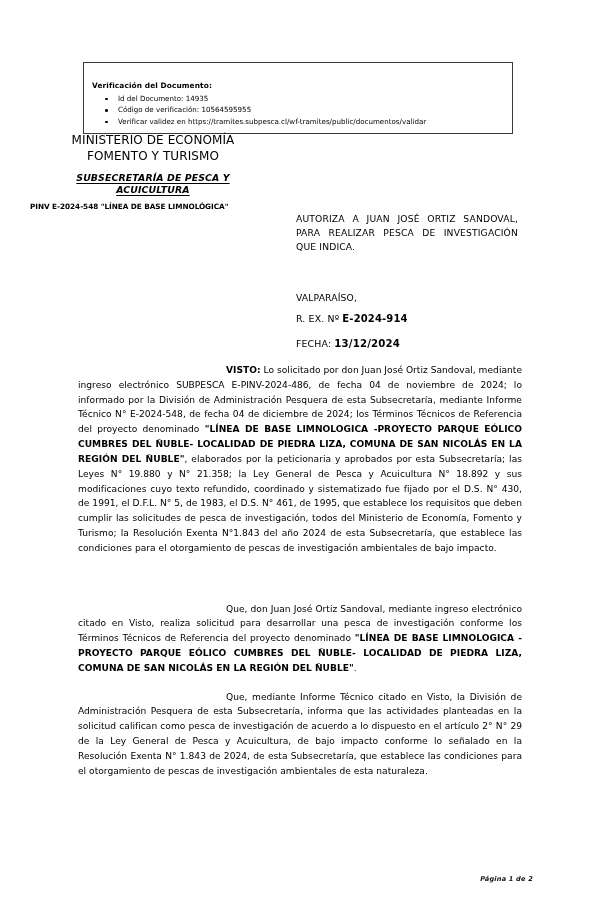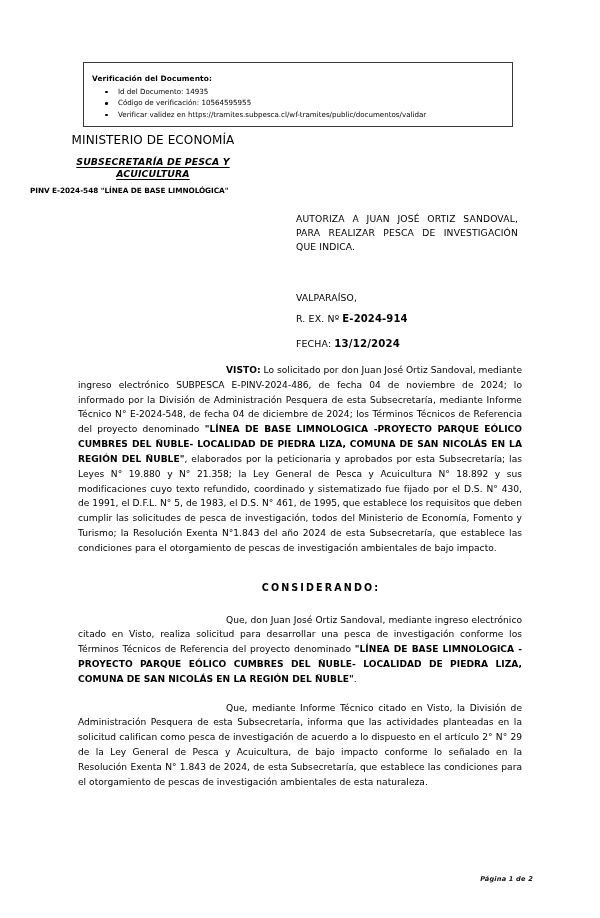--- a/index.html
+++ b/index.html
@@ -24,21 +24,21 @@
     width: 430px;
     box-sizing: border-box;
     border: 1px solid #3a3a3a;
     padding: 5px 6px 6px 8px;
     background: #ffffff;
   }
   .verif-title {
     font-size: 7.4px;
     font-weight: bold;
     letter-spacing: 0.1px;
-    margin: 7px 0 2px 0;
+    margin: 14px 0 2px 0;
     line-height: 1.2;
   }
   .verif-list {
     margin: 0;
     padding: 0;
     list-style: none;
   }
   .verif-list li {
     font-size: 7.1px;
     line-height: 1.62;
@@ -179,39 +179,39 @@
   <div class="verif-title">Verificación del Documento:</div>
   <ul class="verif-list">
     <li>Id del Documento: 14935</li>
     <li>Código de verificación: 10564595955</li>
     <li>Verificar validez en https://tramites.subpesca.cl/wf-tramites/public/documentos/validar</li>
   </ul>
 </div>
 
 <div class="letterhead">
   <div class="lh-line1">MINISTERIO DE ECONOMÍA</div>
+  <div class="lh-line2">FOMENTO Y TURISMO</div>
   <div class="lh-sub">
     <span>SUBSECRETARÍA DE PESCA Y</span><br>
     <span>ACUICULTURA</span>
   </div>
   <div class="lh-pinv">PINV E-2024-548 "LÍNEA DE BASE LIMNOLÓGICA"</div>
 </div>
 
 <div class="subject">AUTORIZA A JUAN JOSÉ ORTIZ SANDOVAL, PARA REALIZAR PESCA DE INVESTIGACIÓN QUE INDICA.</div>
 <div class="place">VALPARAÍSO,</div>
 <div class="resnum"><span>R. EX. Nº </span><b>E-2024-914</b></div>
 <div class="fecha"><span>FECHA: </span><b>13/12/2024</b></div>
 
 <div class="body-area">
 
   <p class="doc"><b>VISTO:</b><span> Lo solicitado por don Juan José Ortiz Sandoval, mediante ingreso electrónico SUBPESCA E-PINV-2024-486, de fecha 04 de noviembre de 2024; lo informado por la División de Administración Pesquera de esta Subsecretaría, mediante Informe Técnico N° E-2024-548, de fecha 04 de diciembre de 2024; los Términos Técnicos de Referencia del proyecto denominado </span><b>"LÍNEA DE BASE LIMNOLOGICA -PROYECTO PARQUE EÓLICO CUMBRES DEL ÑUBLE- LOCALIDAD DE PIEDRA LIZA, COMUNA DE SAN NICOLÁS EN LA REGIÓN DEL ÑUBLE"</b><span>, elaborados por la peticionaria y aprobados por esta Subsecretaría; las Leyes N° 19.880 y N° 21.358; la Ley General de Pesca y Acuicultura N° 18.892 y sus modificaciones cuyo texto refundido, coordinado y sistematizado fue fijado por el D.S. N° 430, de 1991, el D.F.L. N° 5, de 1983, el D.S. N° 461, de 1995, que establece los requisitos que deben cumplir las solicitudes de pesca de investigación, todos del Ministerio de Economía, Fomento y Turismo; la Resolución Exenta N°1.843 del año 2024 de esta Subsecretaría, que establece las condiciones para el otorgamiento de pescas de investigación ambientales de bajo impacto.</span></p>
 
   <div class="spacer-lg"></div>
 
-  <p class="considerando">CONSIDERANDO:</p>
 
   <div class="spacer-md"></div>
 
   <p class="doc"><span>Que, don Juan José Ortiz Sandoval, mediante ingreso electrónico citado en Visto, realiza solicitud para desarrollar una pesca de investigación conforme los Términos Técnicos de Referencia del proyecto denominado </span><b>"LÍNEA DE BASE LIMNOLOGICA -PROYECTO PARQUE EÓLICO CUMBRES DEL ÑUBLE- LOCALIDAD DE PIEDRA LIZA, COMUNA DE SAN NICOLÁS EN LA REGIÓN DEL ÑUBLE"</b><span>.</span></p>
 
   <div class="spacer-sm"></div>
 
   <p class="doc">Que, mediante Informe Técnico citado en Visto, la División de Administración Pesquera de esta Subsecretaría, informa que las actividades planteadas en la solicitud califican como pesca de investigación de acuerdo a lo dispuesto en el artículo 2° N° 29 de la Ley General de Pesca y Acuicultura, de bajo impacto conforme lo señalado en la Resolución Exenta N° 1.843 de 2024, de esta Subsecretaría, que establece las condiciones para el otorgamiento de pescas de investigación ambientales de esta naturaleza.</p>
 
 </div>

